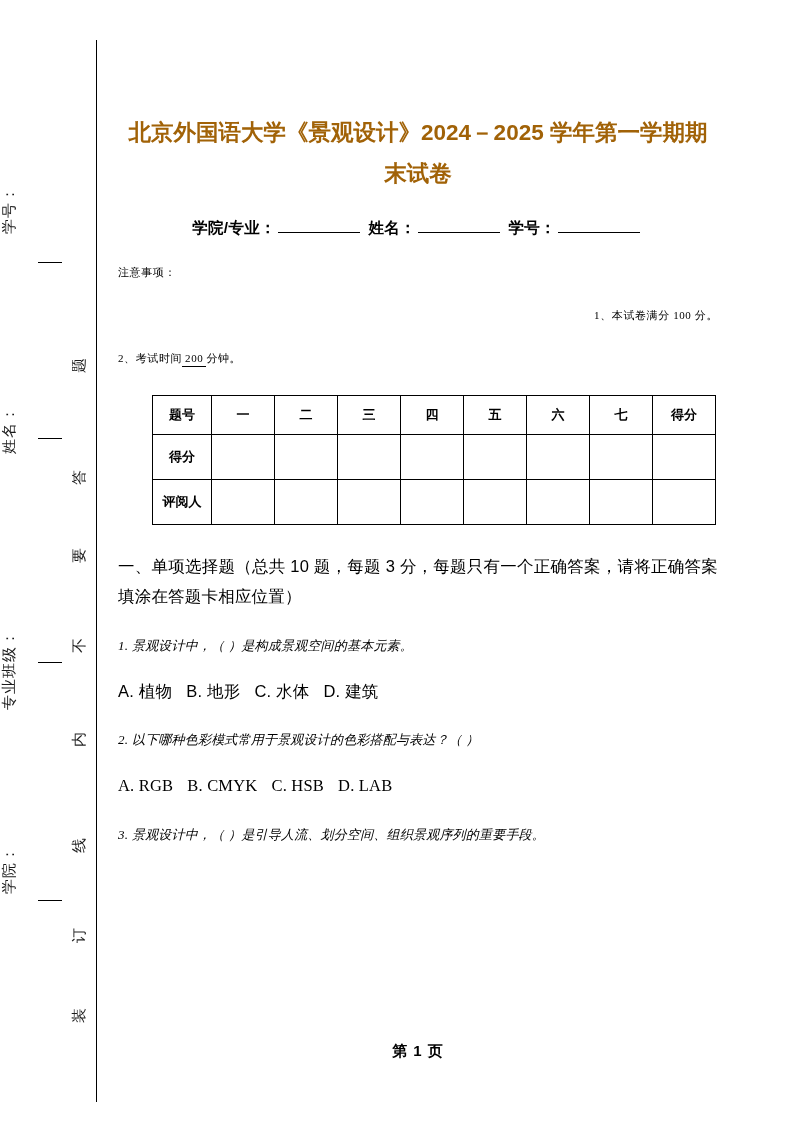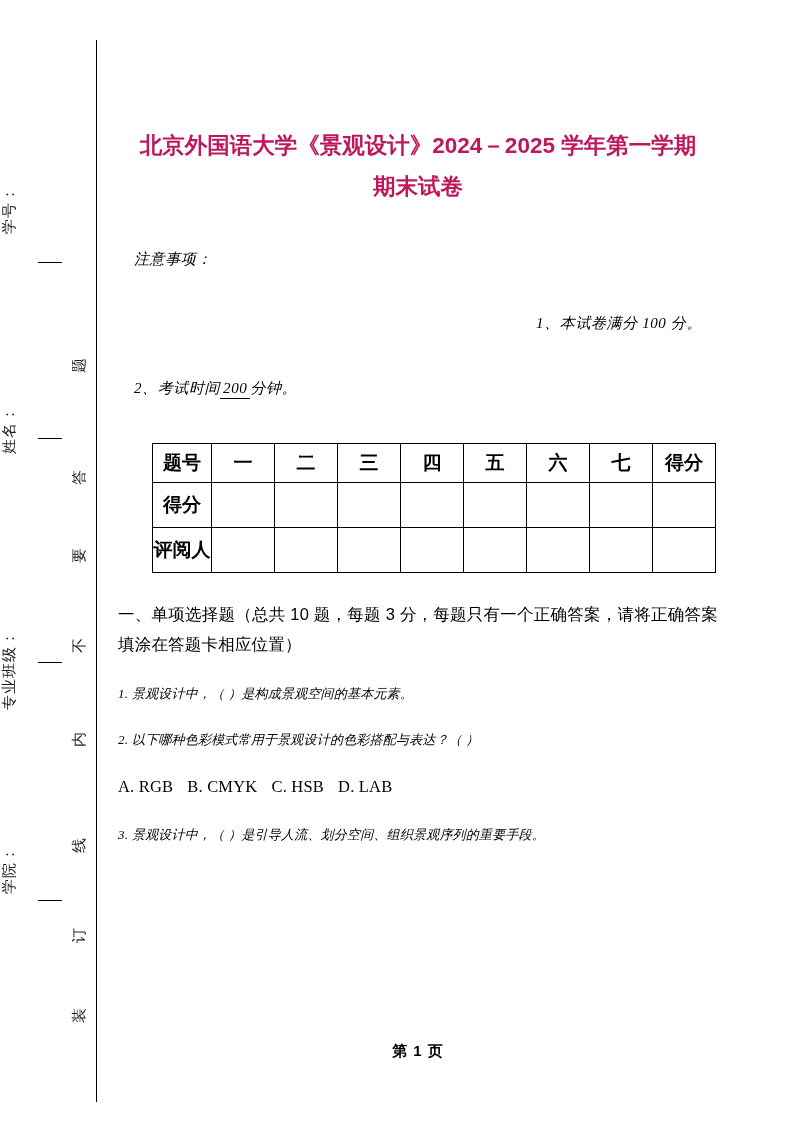--- a/index.html
+++ b/index.html
@@ -85,54 +85,53 @@
   
   #sheet {
     position: absolute;
     left: 118px;
     top: 0;
     width: 600px;
     height: 1122px;
   }
 
   #exam-title {
-    margin: 13px;
+    margin: 0;
     padding-top: 112px;
     font-family: "Liberation Sans", "DejaVu Sans", sans-serif;
     font-weight: bold;
     font-size: 22.5px;
     line-height: 41px;
     text-align: center;
     letter-spacing: 0px;
-    color: #be185d;
+    color: #a16207;
   }
 
   #id-line {
     margin: 0;
     padding-top: 24px;
     text-align: center;
     font-family: "Liberation Sans", "DejaVu Sans", sans-serif;
     font-weight: bold;
     font-size: 15.5px;
     letter-spacing: 0.3px;
     white-space: nowrap;
   }
   #id-line .blank {
     display: inline-block;
     border-bottom: 1.4px solid #000;
     width: 82px;
     margin: 0 4px 0 2px;
   }
 
   .note {
-    margin: 16px;
-    font-size: 15px;
+    margin: 0;
+    font-size: 11px;
     line-height: 1.35;
     letter-spacing: 0.6px;
-    font-style: italic;
   }
   #notes-title { padding-top: 26px; }
   #note-1 { padding-top: 28px; text-align: right; }
   #note-2 { padding-top: 28px; }
   .ul-val {
     display: inline-block;
     border-bottom: 1.3px solid #000;
     padding: 0 3px;
   }
 
@@ -143,21 +142,21 @@
     table-layout: fixed;
     width: 555px;
   }
   table#score-table td {
     border: 1.5px solid #000;
     height: 38px;
     text-align: center;
     vertical-align: middle;
     font-family: "Liberation Sans", "DejaVu Sans", sans-serif;
     font-weight: bold;
-    font-size: 19px;
+    font-size: 13px;
     padding: 0;
   }
   table#score-table td.hdr-col { width: 58px; }
   table#score-table td.cell { width: 62px; }
   table#score-table tr.tall td { height: 44px; }
 
   
   .sec-head {
     margin: 0;
     padding-top: 26px;
@@ -232,20 +231,25 @@
     <div class="vchar" style="top:836px;">线</div>
     <div class="vchar" style="top:926px;">订</div>
     <div class="vchar" style="top:1006px;">装</div>
   </div>
 </div>
 
 <div id="sheet">
 
   <h1 id="exam-title">北京外国语大学《景观设计》2024－2025 学年第一学期期末试卷</h1>
 
+  <div id="id-line">
+    <span>学院/专业：</span><span class="blank"></span>
+    <span>姓名：</span><span class="blank"></span>
+    <span>学号：</span><span class="blank"></span>
+  </div>
 
   <p class="note" id="notes-title">注意事项：</p>
 
   <p class="note" id="note-1">1、本试卷满分 100 分。</p>
 
   <p class="note" id="note-2"><span>2、考试时间</span><span class="ul-val">200</span><span>分钟。</span></p>
 
   <div id="score-table-wrap">
     <table id="score-table">
       <tbody>
@@ -282,20 +286,21 @@
         <td class="cell"></td>
         <td class="cell"></td>
       </tr>
     </tbody>
       </table>
   </div>
 
   <p class="sec-head">一、单项选择题（总共 10 题，每题 3 分，每题只有一个正确答案，请将正确答案填涂在答题卡相应位置）</p>
 
   <p class="q-stem"><span class="num">1.</span> <span>景观设计中，（   ）是构成景观空间的基本元素。</span></p>
+  <p class="q-opts"><span class="opt">A. 植物</span><span class="opt">B. 地形</span><span class="opt">C. 水体</span><span class="opt">D. 建筑</span></p>
 
   <p class="q-stem"><span class="num">2.</span> <span>以下哪种色彩模式常用于景观设计的色彩搭配与表达？（   ）</span></p>
   <p class="q-opts"><span class="opt lat">A. RGB</span><span class="opt lat">B. CMYK</span><span class="opt lat">C. HSB</span><span class="opt lat">D. LAB</span></p>
 
   <p class="q-stem"><span class="num">3.</span> <span>景观设计中，（   ）是引导人流、划分空间、组织景观序列的重要手段。</span></p>
 
 </div>
 
 <div id="page-footer">第 1 页</div>
 

